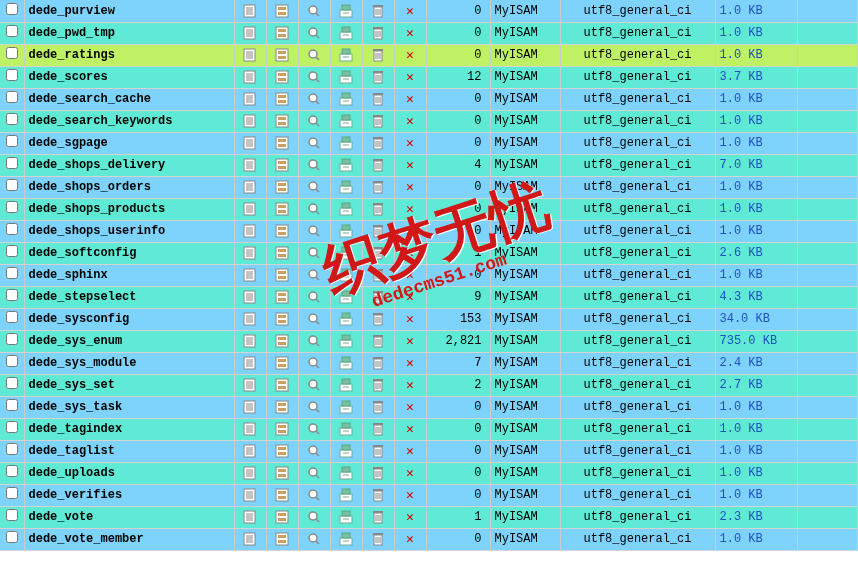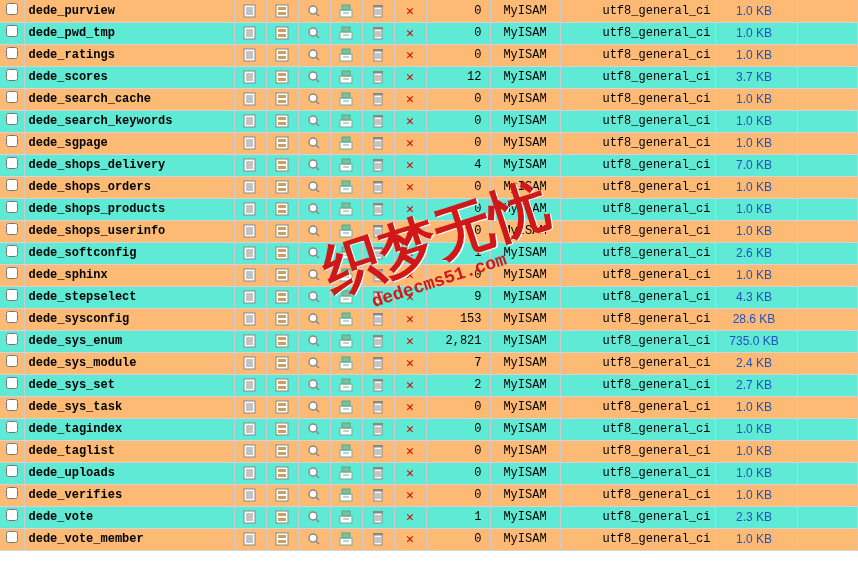--- a/index.html
+++ b/index.html
@@ -1,30 +1,30 @@
 <!DOCTYPE html>
 <html><head>
 <meta charset="utf-8">
 <style>
 *{box-sizing:border-box;margin:0;padding:0}
 body{font-family:"Courier New",monospace;font-size:12px;background:#fff;color:#000;width:858px}
 table{width:100%;border-collapse:collapse;table-layout:fixed}
 tr{height:22px}
-tr.odd{background:#fdba74}
+tr.odd{background:#7dd3fc}
 tr.even{background:#5eead4}
-tr.hl{background:#fdba74}
+tr.hl{background:#bef264}
 td{padding:2px 4px;border-right:1px solid #ccc;border-bottom:1px solid #d4d4d4;white-space:nowrap;overflow:hidden}
 td.chk{width:24px;text-align:center}
 td.name{width:210px;font-weight:bold;color:#000;font-family:"Courier New",monospace}
 td.name a{color:#000;text-decoration:none;font-weight:bold}
 td.ico{width:32px;text-align:center;padding:0}
 td.rows{width:64px;text-align:right;font-family:"Courier New",monospace;padding-right:8px}
-td.eng{width:70px;text-align:center;font-family:"Courier New",monospace}
-td.coll{width:155px;text-align:right;font-family:"Courier New",monospace}
-td.size{width:82px;text-align:center;padding-right:8px;font-family:Liberation Sans, sans-serif}
+td.eng{width:70px;text-align:left;font-family:"Courier New",monospace}
+td.coll{width:155px;text-align:center;font-family:"Courier New",monospace}
+td.size{width:82px;text-align:left;padding-right:8px;font-family:Liberation Mono, monospace}
 td.size a{color:#2050c0;text-decoration:none}
 td.last{width:auto}
 input[type=checkbox]{width:12px;height:12px}
 .x{color:#d00;font-weight:bold;font-size:13px}
 svg{vertical-align:middle}
 .watermark{position:absolute;left:320px;top:200px;pointer-events:none;z-index:10}
 .watermark .red{font-family:"STXingkai","KaiTi",cursive;font-size:58px;color:#d01818;font-weight:bold;transform:rotate(-18deg);display:block;text-shadow:1px 1px 0 #fff}
 .watermark .url{font-family:"Courier New",monospace;font-size:18px;color:#d01818;font-weight:bold;transform:rotate(-18deg);display:block;margin-top:-14px;margin-left:48px}
 </style>
 </head>
@@ -435,21 +435,21 @@
         <td class="ico"><span><svg width="16" height="16">
               <use href="#i-insert"></use>
             </svg></span></td>
         <td class="ico"><span><svg width="16" height="16">
               <use href="#i-empty"></use>
             </svg></span></td>
         <td class="ico"><span class="x">✕</span></td>
         <td class="rows">153</td>
         <td class="eng">MyISAM</td>
         <td class="coll">utf8_general_ci</td>
-        <td class="size"><a href="#">28.6 KB</a></td>
+        <td class="size"><a href="#">34.0 KB</a></td>
         <td class="last"></td>
       </tr>
       <tr class="even">
         <td class="chk"><input type="checkbox" style=""></td>
         <td class="name"><a href="#">dede_sys_enum</a></td>
         <td class="ico"><span><svg width="16" height="16">
               <use href="#i-browse"></use>
             </svg></span></td>
         <td class="ico"><span><svg width="16" height="16">
               <use href="#i-struct"></use>

